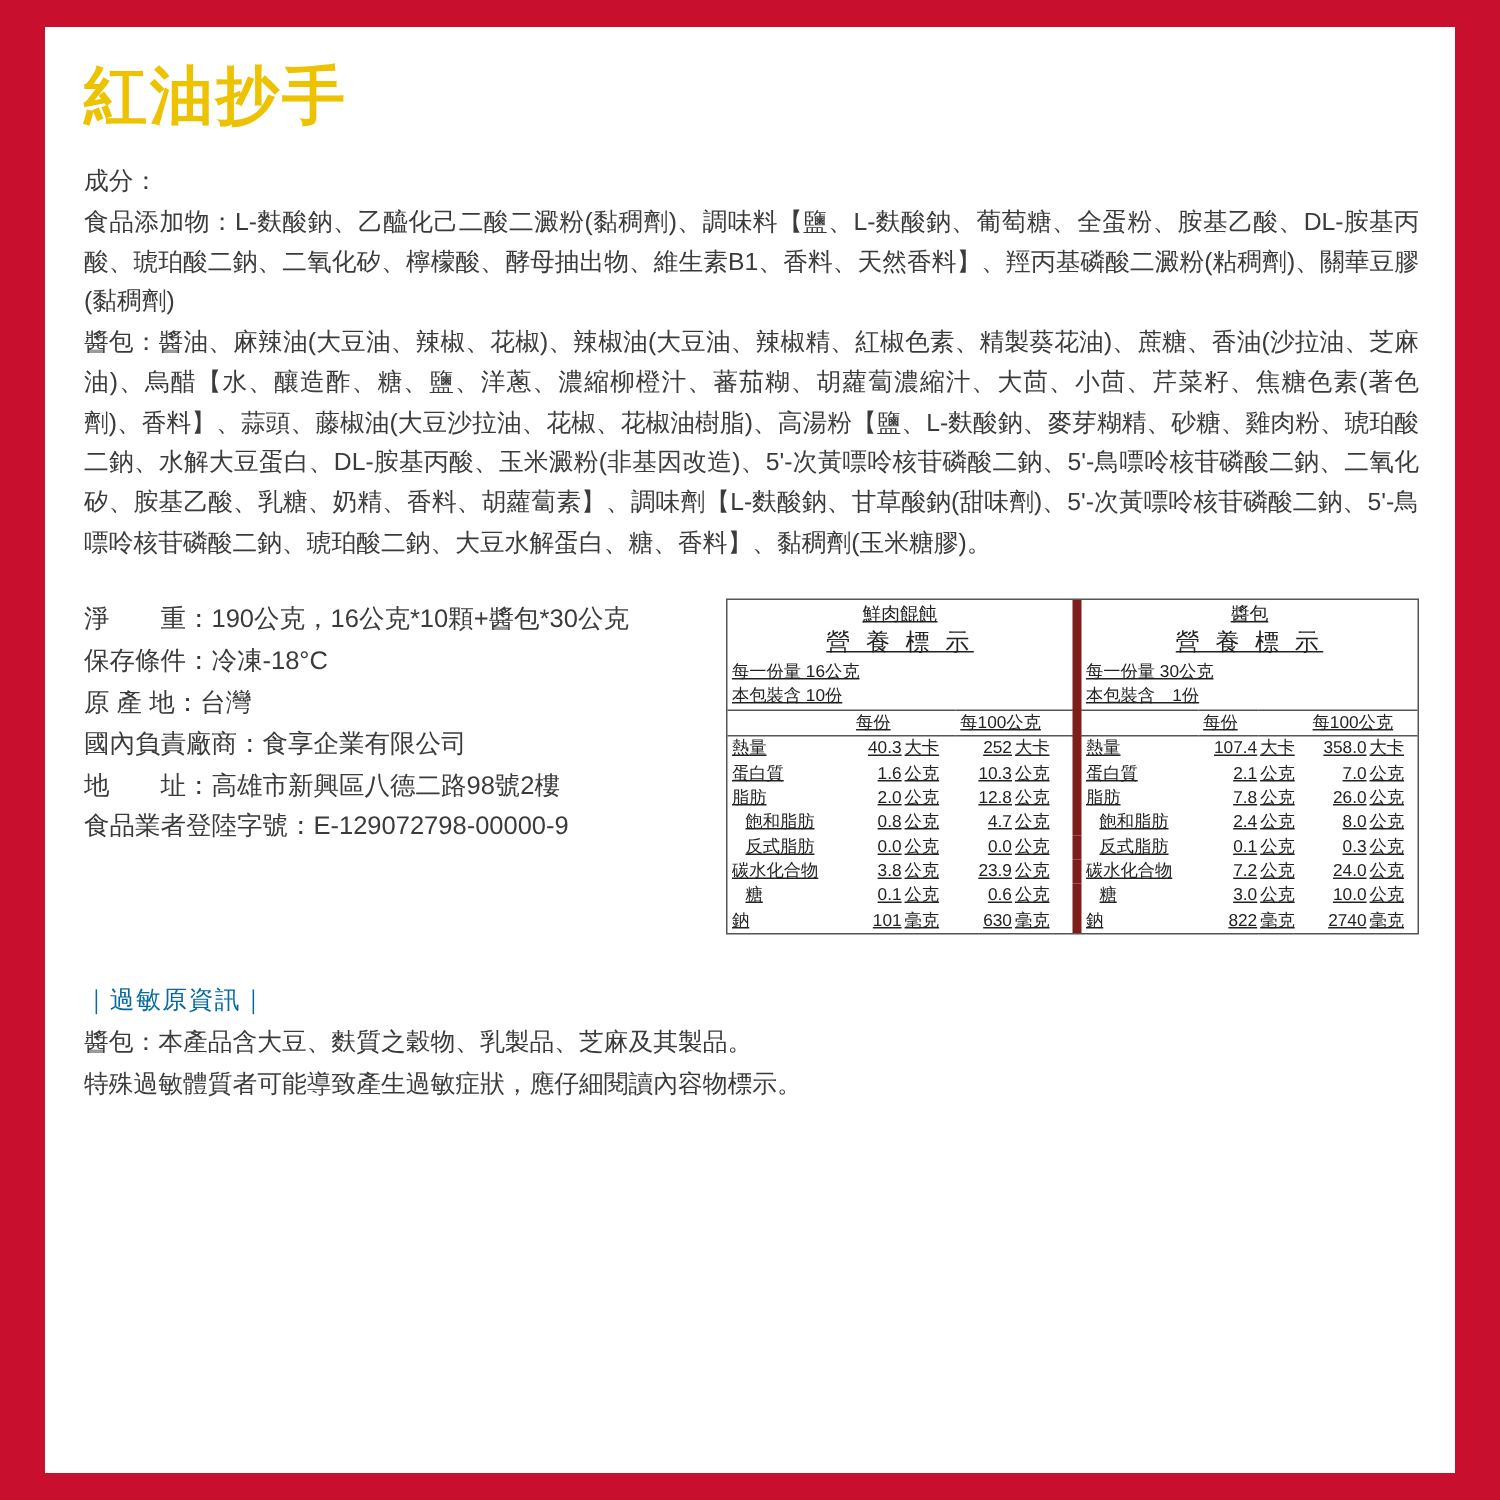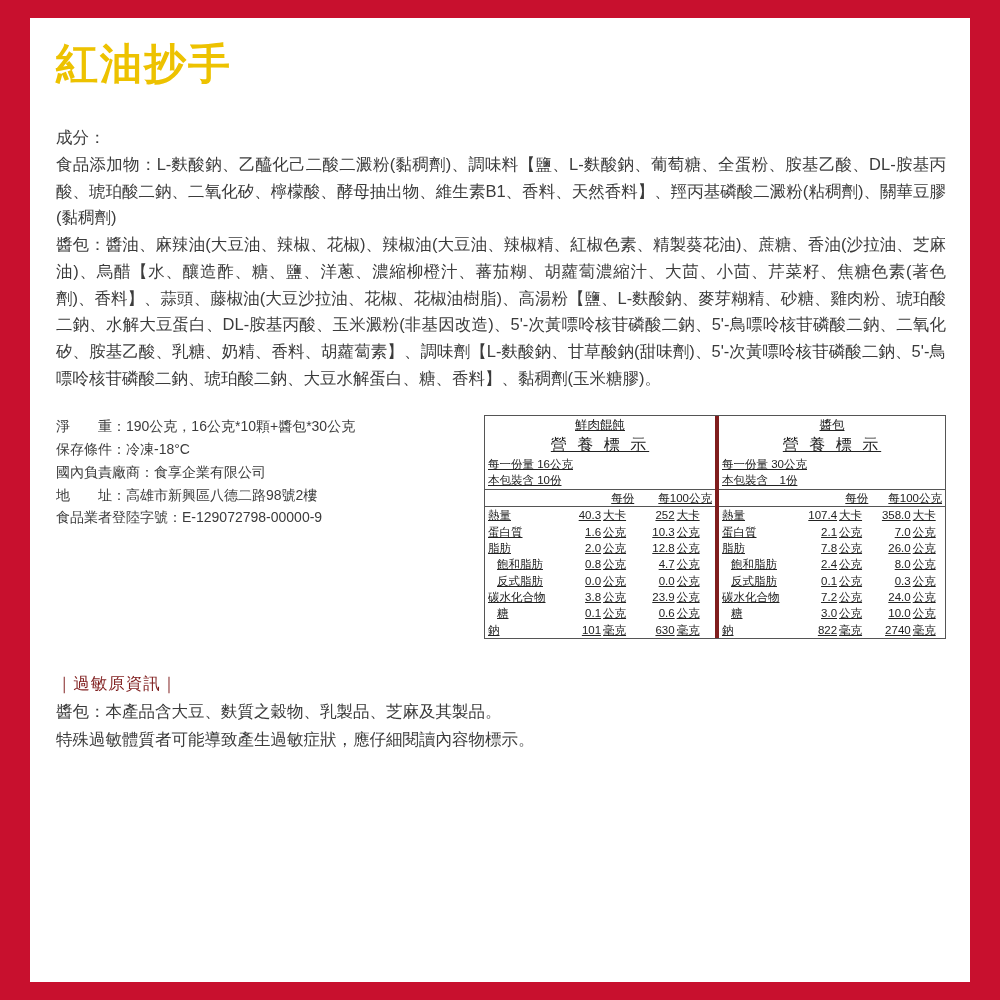--- a/index.html
+++ b/index.html
@@ -22,84 +22,84 @@
     position:absolute;
     left:26px; top:22px;
     width:890px;
   }
   .title {
     color:#e8b400;
     font-size:42px;
     font-weight:bold;
     letter-spacing:2px;
     line-height:1.15;
-    margin:0 0 36px 0;
+    margin:0 0 20px 0;
     color:#edc200;
   }
   .body-text {
     color:#3b3b3b;
     font-size:16.5px;
     line-height:1.62;
     text-align:justify;
   }
   .body-text p { margin:0; }
   .section-ingredients { margin-bottom:12px; }
 
   .mid {
     display:flex;
     align-items:flex-start;
     margin-top:24px;
   }
   .mid-left {
     width:420px;
     color:#3b3b3b;
-    font-size:14px;
+    font-size:17px;
     line-height:1.62;
     flex:0 0 420px;
   }
   .mid-left .row { white-space:nowrap; }
 
   .nutri-wrap {
     flex:1 1 auto;
     margin-left:8px;
     border:1px solid #555;
     display:flex;
     font-size:11.5px;
     color:#222;
     background:#fff;
     text-decoration:underline;
   }
   .nutri {
     width:50%;
     border-collapse:collapse;
   }
-  .nutri + .nutri { border-left:4px solid #7f1d1d; }
+  .nutri + .nutri { border-left:6px solid #7f1d1d; }
   .nutri td, .nutri th {
     padding:1px 3px;
     font-weight:normal;
     white-space:nowrap;
     line-height:1.25;
   }
   .nutri .hdr-name { text-align:center; font-size:12.5px; padding:2px 0 0 0;}
   .nutri .hdr-sub { text-align:center; font-size:16px; letter-spacing:3px; padding-bottom:1px;}
   .nutri .line-bottom td { border-bottom:1px solid #555; }
-  .nutri .colhdr td { border-bottom:1px solid #555; text-align:right; }
+  .nutri .colhdr td { border-bottom:1px solid #555; text-align:left; }
   .nutri .num { text-align:right; padding-right:1px; }
   .nutri .unit { text-align:left; padding-left:1px; }
   .nutri .nm { text-align:left; }
   .nutri .indent { padding-left:12px; }
 
   .allergy {
     margin-top:30px;
     color:#3b3b3b;
     font-size:16.5px;
     line-height:1.7;
   }
   .allergy-title {
-    color:#7f1d1d;
+    color:#0369a1;
     letter-spacing:1px;
   }
 </style>
 </head>
 <body>
 
 <div class="page">
   <div class="inner">
 
     <h1 class="title">紅油抄手</h1>
@@ -108,20 +108,21 @@
       <p>成分：</p>
       <p>食品添加物：L-麩酸鈉、乙醯化己二酸二澱粉(黏稠劑)、調味料【鹽、L-麩酸鈉、葡萄糖、全蛋粉、胺基乙酸、DL-胺基丙酸、琥珀酸二鈉、二氧化矽、檸檬酸、酵母抽出物、維生素B1、香料、天然香料】、羥丙基磷酸二澱粉(粘稠劑)、關華豆膠(黏稠劑)</p>
       <p>醬包：醬油、麻辣油(大豆油、辣椒、花椒)、辣椒油(大豆油、辣椒精、紅椒色素、精製葵花油)、蔗糖、香油(沙拉油、芝麻油)、烏醋【水、釀造酢、糖、鹽、洋蔥、濃縮柳橙汁、蕃茄糊、胡蘿蔔濃縮汁、大茴、小茴、芹菜籽、焦糖色素(著色劑)、香料】、蒜頭、藤椒油(大豆沙拉油、花椒、花椒油樹脂)、高湯粉【鹽、L-麩酸鈉、麥芽糊精、砂糖、雞肉粉、琥珀酸二鈉、水解大豆蛋白、DL-胺基丙酸、玉米澱粉(非基因改造)、5'-次黃嘌呤核苷磷酸二鈉、5'-鳥嘌呤核苷磷酸二鈉、二氧化矽、胺基乙酸、乳糖、奶精、香料、胡蘿蔔素】、調味劑【L-麩酸鈉、甘草酸鈉(甜味劑)、5'-次黃嘌呤核苷磷酸二鈉、5'-鳥嘌呤核苷磷酸二鈉、琥珀酸二鈉、大豆水解蛋白、糖、香料】、黏稠劑(玉米糖膠)。</p>
     </div>
 
     <div class="mid">
 
       <div class="mid-left">
         <div class="row">淨　　重：190公克，16公克*10顆+醬包*30公克</div>
         <div class="row">保存條件：冷凍-18°C</div>
+        <div class="row">原 產 地：台灣</div>
         <div class="row">國內負責廠商：食享企業有限公司</div>
         <div class="row">地　　址：高雄市新興區八德二路98號2樓</div>
         <div class="row">食品業者登陸字號：E-129072798-00000-9</div>
       </div>
 
       <div class="nutri-wrap">
 
         <table class="nutri">
           <tbody>
               <tr>

